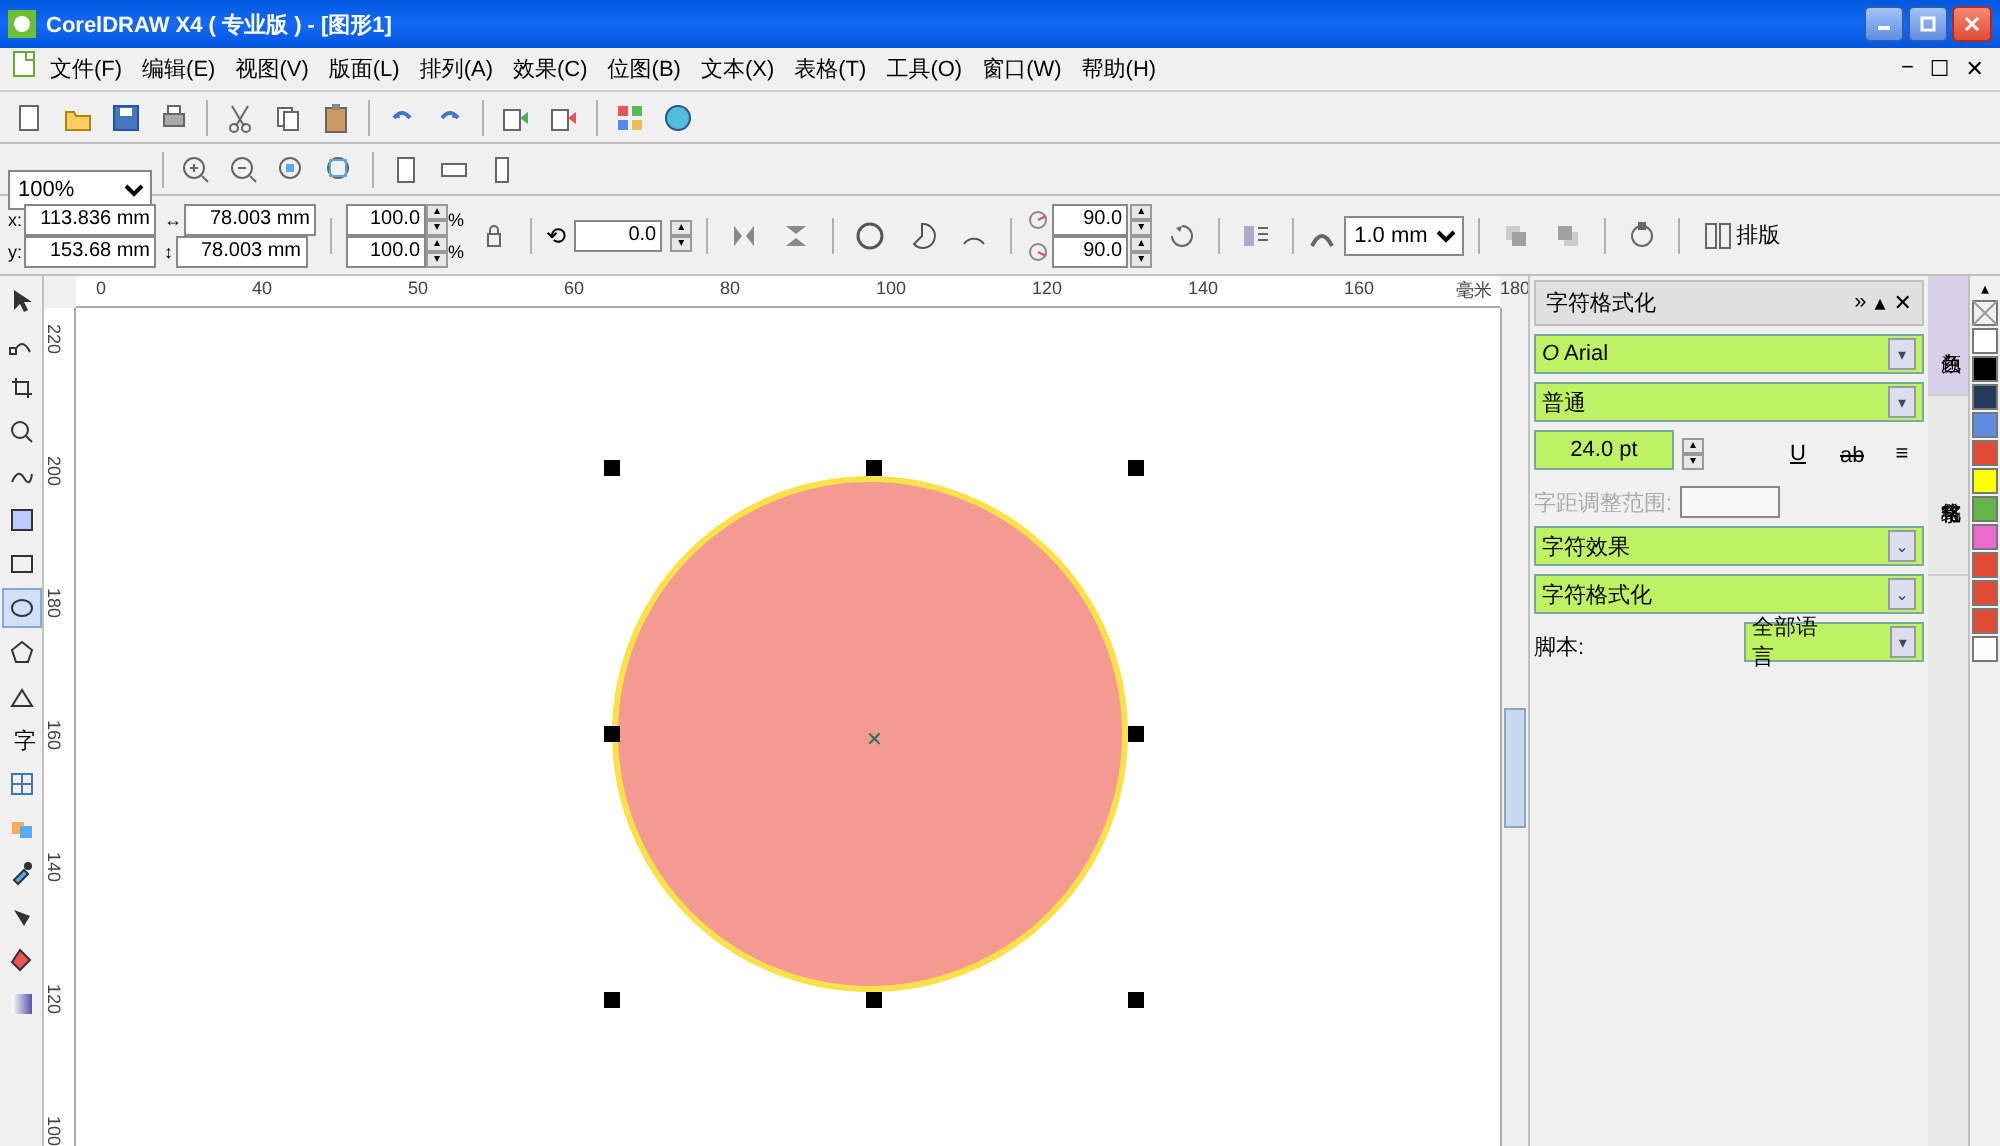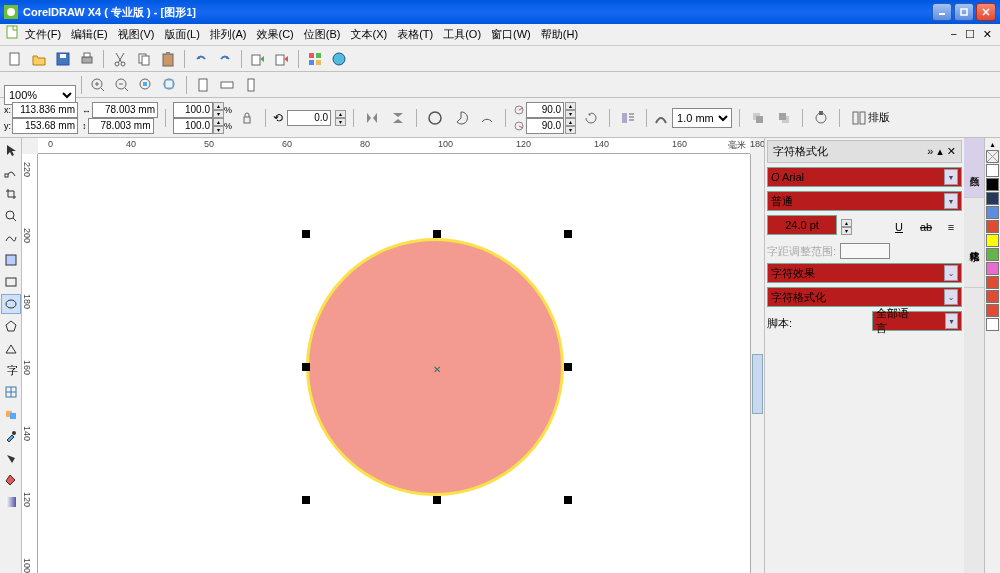--- a/index.html
+++ b/index.html
@@ -38,21 +38,21 @@
 .circle { position: absolute; width: 258px; height: 258px; border-radius: 50%; background: #f39a91; border: 3px solid #fae149; top: 84px; left: 268px; }
 .sel-handle { position: absolute; width: 8px; height: 8px; background: black; }
 .center-x { position: absolute; font-size: 10px; color: #26706c; top: 210px; left: 395px; }
 
 .vscroll { position: absolute; top: 16px; right: 0; width: 14px; bottom: 14px; background: #f0f0f0; border-left: 1px solid #aaa; }
 .scroll-thumb { background: #c8d8f0; border: 1px solid #8ab; }
 
 .docker { width: 220px; background: #f0f0f0; border-left: 1px solid #c0c0c0; display: flex; }
 .docker-main { flex: 1; padding: 2px; }
 .docker-title { background: #e0e0e0; padding: 3px 5px; display: flex; justify-content: space-between; align-items: center; border: 1px solid #c0c0c0; margin-bottom: 4px; }
-.docker-combo { width: 100%; height: 20px; border: 1px solid #7a9; margin-bottom: 4px; background: #b91c1c; display: flex; align-items: center; padding: 0 3px; justify-content: space-between; gap: 28px; }
+.docker-combo { width: 100%; height: 20px; border: 1px solid #7a9; margin-bottom: 4px; background: #bef264; display: flex; align-items: center; padding: 0 3px; justify-content: space-between; gap: 28px; }
 .docker-row { display: flex; align-items: center; gap: 4px; margin-bottom: 4px; }
 .combo-arrow { width: 14px; height: 16px; background: #dde; border: 1px solid #99a; display: flex; align-items: center; justify-content: center; font-size: 8px; color: #446; }
 .docker-tabs { width: 20px; background: #e8e8e8; display: flex; flex-direction: column; }
 .docker-tab { height: 60px; display: flex; align-items: center; justify-content: center; writing-mode: vertical-rl; font-size: 10px; border-bottom: 1px solid #ccc; cursor: pointer; }
 
 .palette { width: 16px; background: #f0f0f0; border-left: 1px solid #c0c0c0; display: flex; flex-direction: column; align-items: center; padding-top: 2px; gap: 1px; }
 .swatch { width: 13px; height: 13px; border: 1px solid #777; cursor: pointer; }
 
 .vstack { display: flex; flex-direction: column; gap: 0; }
 .spin { display: flex; flex-direction: column; width: 11px; }

